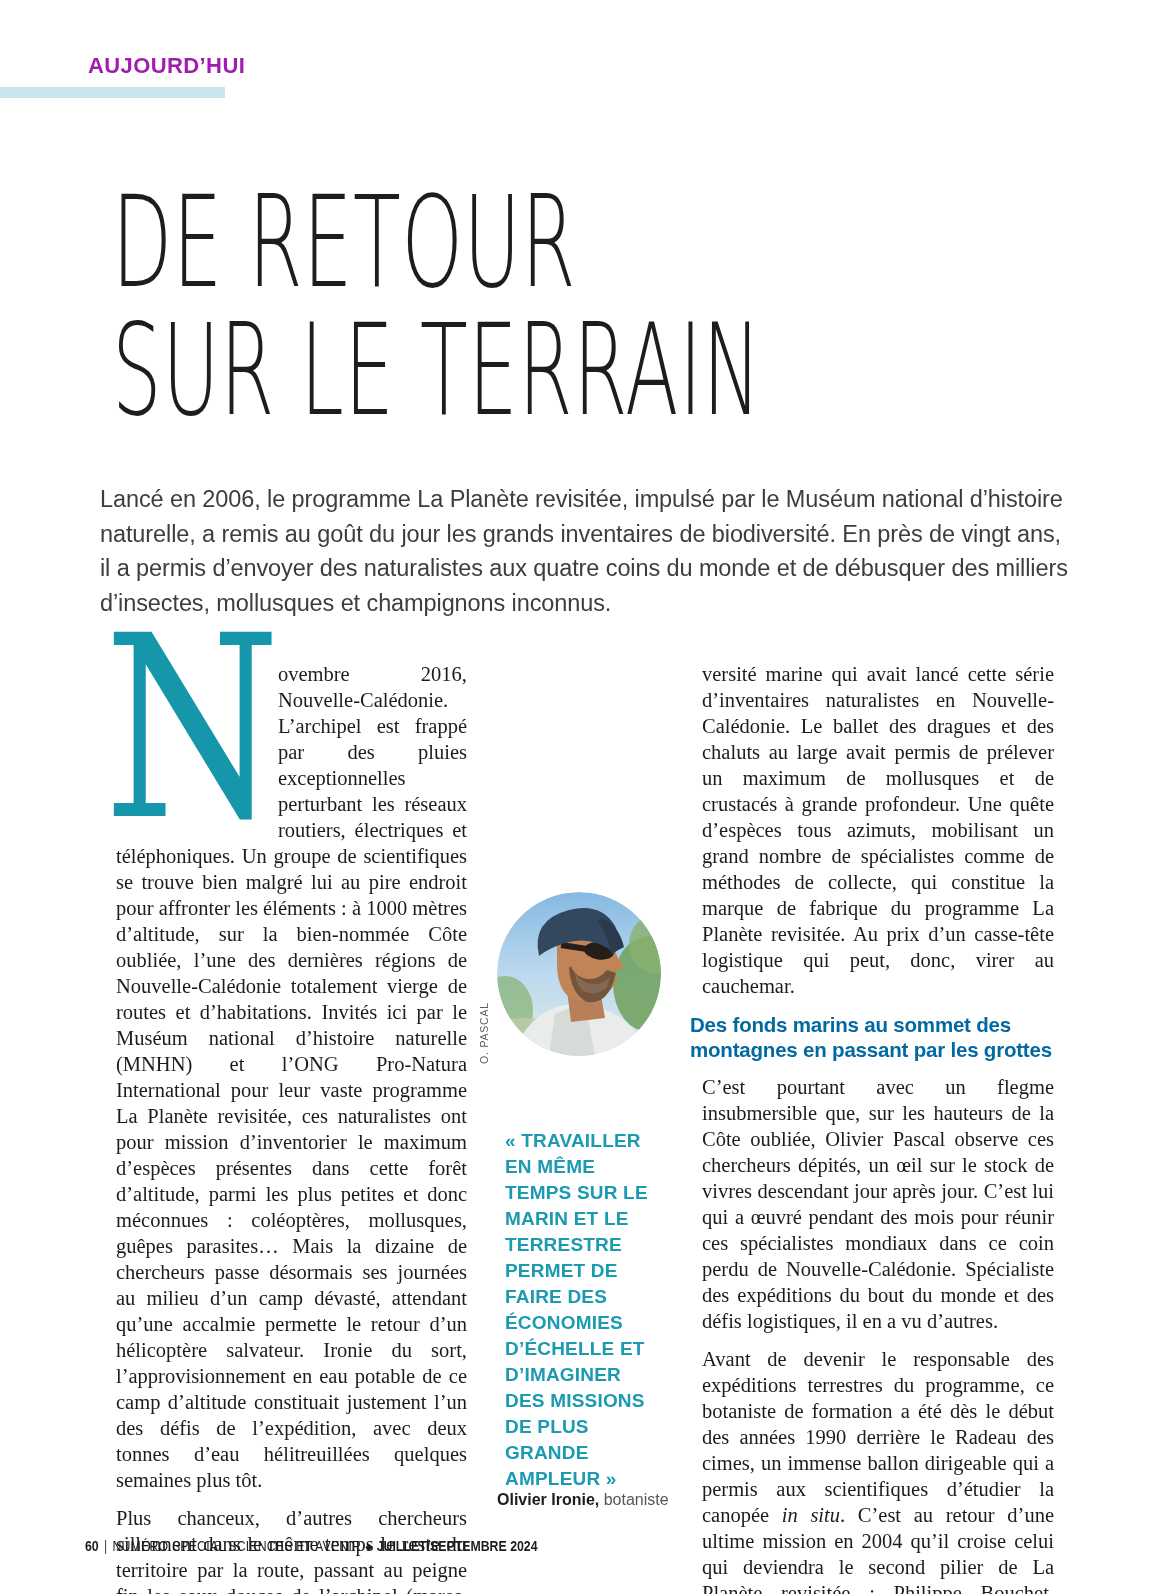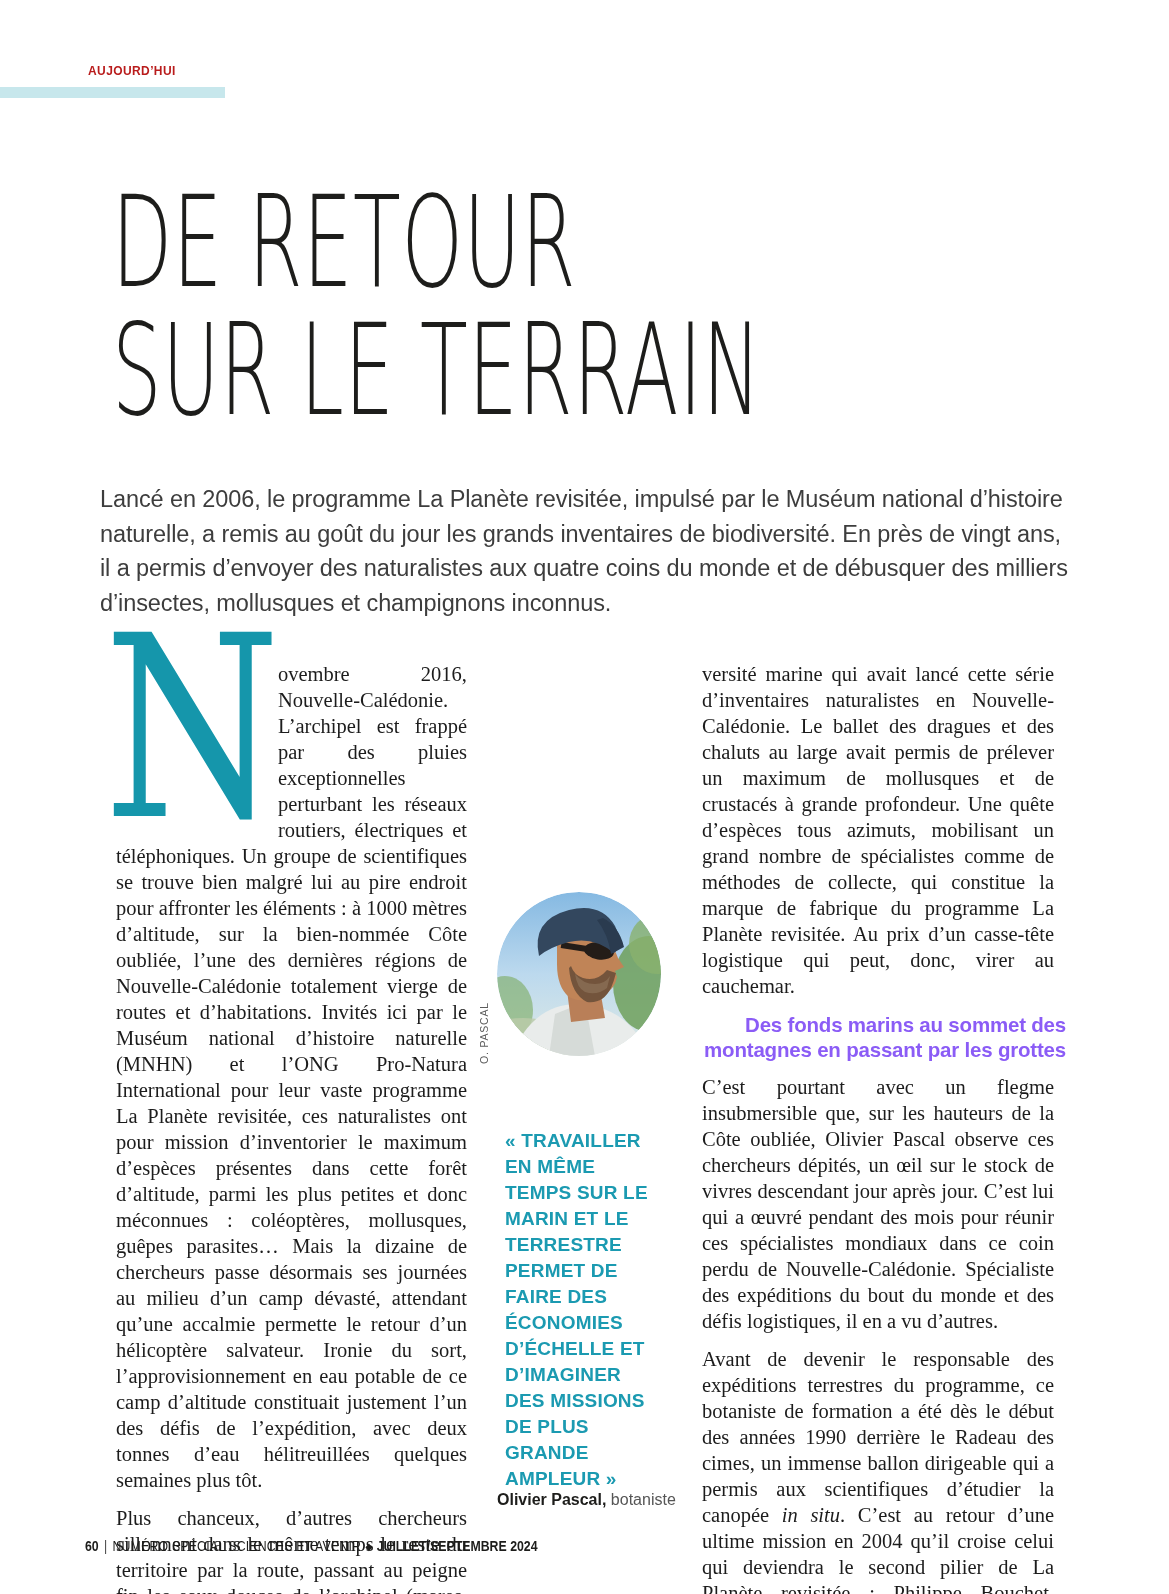--- a/index.html
+++ b/index.html
@@ -5,23 +5,23 @@
   html,body{margin:0;padding:0;background:#ffffff;}
   #page{
     position:relative;
     width:1169px;height:1594px;
     background:#ffffff;
     overflow:hidden;
     font-family:"Liberation Sans",sans-serif;
   }
   
   .section-label{
-    position:absolute;left:88px;top:64px;
-    font-size:12px;font-weight:700;letter-spacing:.4px;
-    color:#b91c1c;
+    position:absolute;left:88px;top:53px;
+    font-size:22px;font-weight:700;letter-spacing:.4px;
+    color:#a21caf;
   }
   .section-bar{
     position:absolute;left:0;top:87px;width:225px;height:11px;
     background:#c7e7ec;
   }
   
   .title-line{
     position:absolute;left:112px;
     font-family:"DejaVu Sans","Liberation Sans",sans-serif;
     font-weight:200;
@@ -59,21 +59,21 @@
   .dropcap span{
     display:inline-block;position:relative;top:-46px;
     font-family:"DejaVu Serif","Liberation Serif",serif;
     font-size:252px;line-height:1;
     transform:scaleX(.8);transform-origin:0 0;
   }
   .subhead{
     margin:13px 0 7px 0 !important;
     font-family:"Liberation Sans",sans-serif;
     font-size:20.5px;line-height:25px;font-weight:700;
-    color:#8b5cf6;letter-spacing:-.2px;text-align:right;
+    color:#0369a1;letter-spacing:-.2px;text-align:left;
   }
   .it{font-style:italic;}
   
   .portrait{
     position:absolute;left:497px;top:892px;width:164px;height:164px;
     border-radius:50%;overflow:hidden;
   }
   .photo-credit{
     position:absolute;left:478px;top:950px;height:114px;
     writing-mode:vertical-rl;transform:rotate(180deg);
@@ -167,21 +167,21 @@
 FAIRE DES
 ÉCONOMIES
 D’ÉCHELLE  ET
 D’IMAGINER
 DES MISSIONS
 DE PLUS
 GRANDE
 AMPLEUR »</blockquote>
 
   <div class="caption">
-    <span class="caption-name">Olivier Pascal,</span>
+    <span class="caption-name">Olivier Ironie,</span>
     <span class="caption-role">botaniste</span>
   </div>
 
   <section class="col col3">
     <p>versité marine qui avait lancé cette série d’inventaires naturalistes en Nouvelle-Calédonie. Le ballet des dragues et des chaluts au large avait permis de prélever un maximum de mollusques et de crustacés à grande profondeur. Une quête d’espèces tous azimuts, mobilisant un grand nombre de spécialistes comme de méthodes de collecte, qui constitue la marque de fabrique du programme La Planète revisitée. Au prix d’un casse-tête logistique qui peut, donc, virer au cauchemar.</p>
     <h2 class="subhead">Des fonds marins au sommet des montagnes en passant par les grottes</h2>
     <p>C’est pourtant avec un flegme insubmersible que, sur les hauteurs de la Côte oubliée, Olivier Pascal observe ces chercheurs dépités, un œil sur le stock de vivres descendant jour après jour. C’est lui qui a œuvré pendant des mois pour réunir ces spécialistes mondiaux dans ce coin perdu de Nouvelle-Calédonie. Spécialiste des expéditions du bout du monde et des défis logistiques, il en a vu d’autres.</p>
     <p><span>Avant de devenir le responsable des expéditions terrestres du programme, ce botaniste de formation a été dès le début des années 1990 derrière le Radeau des cimes, un immense ballon dirigeable qui a permis aux scientifiques d’étudier la canopée </span><span class="it">in situ</span><span>. C’est au retour d’une ultime mission en 2004 qu’il croise celui qui deviendra le second pilier de La Planète revisitée : Philippe Bouchet, professeur au MNHN. </span><span class="it">« Philippe montait déjà des opérations autour de la biologie marine, et avait en projet de</span></p>
   </section>
 

